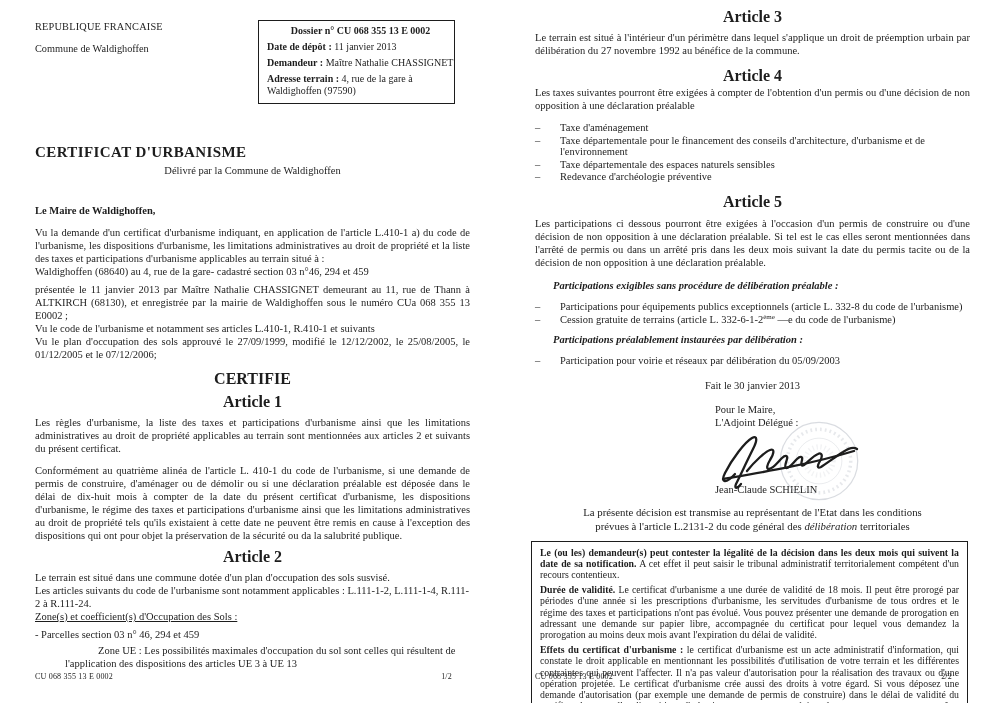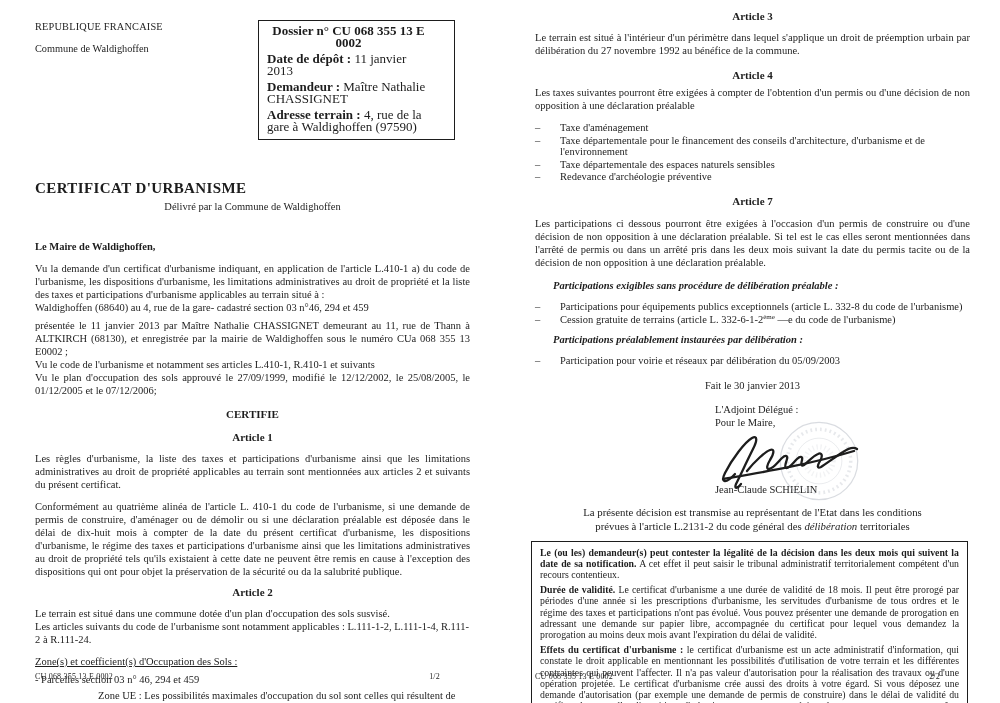--- a/index.html
+++ b/index.html
@@ -19,49 +19,49 @@
   .page-1{left:0;}
   .page-2{left:500px;padding-top:8px;}
 
   
   .p1-head{display:flex;justify-content:space-between;align-items:flex-start;}
   .head-left div{font-size:10.3px;}
   .head-left .rep{letter-spacing:.2px;}
   .head-left .com{margin-top:9px;}
   .dossier-box{
     width:197px;margin-right:15px;border:1.5px solid var(--ink);
-    padding:4px 24px 6px 8px;font-size:13px;line-height:12px;margin-left:36px;
+    padding:4px 0 6px 8px;font-size:10px;line-height:12px;margin-left:36px;
   }
   .dossier-box .d-title{font-weight:bold;text-align:center;}
   .dossier-box .d-row{margin-top:4px;}
   .dossier-box .d-row b{font-weight:bold;}
   .just{text-align:justify;}
   .underline{text-decoration:underline;}
   h1.doc-title{font-size:15px;font-weight:bold;letter-spacing:.4px;margin-top:42px;}
   .doc-subtitle{text-align:center;margin-top:5px;}
-  .art-heading{font-weight:bold;text-align:center;font-size:11px;}
+  .art-heading{font-weight:bold;text-align:center;font-size:16px;}
 
   
   .maire{margin-top:27px;font-weight:bold;}
   .p-vu{margin-top:9px;}
   .p-terrain{margin-top:0;}
   .p-presentee{margin-top:5px;}
   .p-certifie{margin-top:11px;}
   .h-art1{margin-top:10px;}
   .a1p1{margin-top:8px;}
   .a1p2{margin-top:9px;}
   .h-art2{margin-top:8px;}
   .a2p1{margin-top:8px;}
-  .zones{margin-top:9px;}
+  .zones{}
   .parcelles{margin-top:5px;}
   .zone-ue{margin-top:3px;margin-left:30px;text-indent:33px;}
 
   
   .pfoot{
-    position:absolute;bottom:20px;left:35px;right:60px;
+    position:absolute;bottom:20px;left:35px;right:48px;
     display:flex;justify-content:space-between;font-size:8px;letter-spacing:.2px;
   }
 
   
   .h-art3{margin-top:2px;}
   .a3p{margin-top:8px;}
   .h-art4{margin-top:12px;}
   .a4p{margin-top:4px;}
   .tax-list{margin-top:10px;}
   .li{position:relative;padding-left:25px;line-height:11.6px;margin-bottom:1px;}
@@ -144,39 +144,39 @@
 
   <div class="art-heading h-art4">Article 4</div>
   <p class="a4p just">Les taxes suivantes pourront être exigées à compter de l'obtention d'un permis ou d'une décision de non opposition à une déclaration préalable</p>
   <div class="tax-list">
     <div class="li">Taxe d'aménagement</div>
     <div class="li">Taxe départementale pour le financement des conseils d'architecture, d'urbanisme et de l'environnement</div>
     <div class="li">Taxe départementale des espaces naturels sensibles</div>
     <div class="li">Redevance d'archéologie préventive</div>
   </div>
 
-  <div class="art-heading h-art5">Article 7</div>
+  <div class="art-heading h-art5">Article 5</div>
   <p class="a5p just">Les participations ci dessous pourront être exigées à l'occasion d'un permis de construire ou d'une décision de non opposition à une déclaration préalable. Si tel est le cas elles seront mentionnées dans l'arrêté de permis ou dans un arrêté pris dans les deux mois suivant la date du permis tacite ou de la décision de non opposition à une déclaration préalable.</p>
 
   <p class="sub-head">Participations exigibles sans procédure de délibération préalable :</p>
   <div class="sub-list">
     <div class="li">Participations pour équipements publics exceptionnels (article L. 332-8 du code de l'urbanisme)</div>
     <div class="li"><span>Cession gratuite de terrains (article L. 332-6-1-2</span><sup>ème</sup><span> —e du code de l'urbanisme)</span></div>
   </div>
 
   <p class="sub-head sub2-head">Participations préalablement instaurées par délibération :</p>
   <div class="sub-list sub2-list">
     <div class="li">Participation pour voirie et réseaux par délibération du 05/09/2003</div>
   </div>
 
   <p class="fait">Fait le 30 janvier 2013</p>
 
   <div class="sig-lines">
+    <div>Pour le Maire,</div>
     <div>L'Adjoint Délégué :</div>
-    <div>Pour le Maire,</div>
   </div>
 
   <div class="sig-wrap">
     <svg class="stamp" width="88" height="88" viewBox="0 0 100 100">
       <circle cx="50" cy="50" r="44" fill="none" stroke="var(--stamp)" stroke-width="1.4" opacity="0.55"></circle>
       <circle cx="50" cy="50" r="36" fill="none" stroke="var(--stamp)" stroke-width="4" stroke-dasharray="2 3.5" opacity="0.35"></circle>
       <circle cx="50" cy="50" r="26" fill="none" stroke="var(--stamp)" stroke-width="1" opacity="0.35"></circle>
       <circle cx="50" cy="50" r="16" fill="none" stroke="var(--stamp)" stroke-width="6" stroke-dasharray="1.5 3" opacity="0.2"></circle>
     </svg>
     <svg class="sig-svg" width="150" height="60" viewBox="0 0 150 60">

